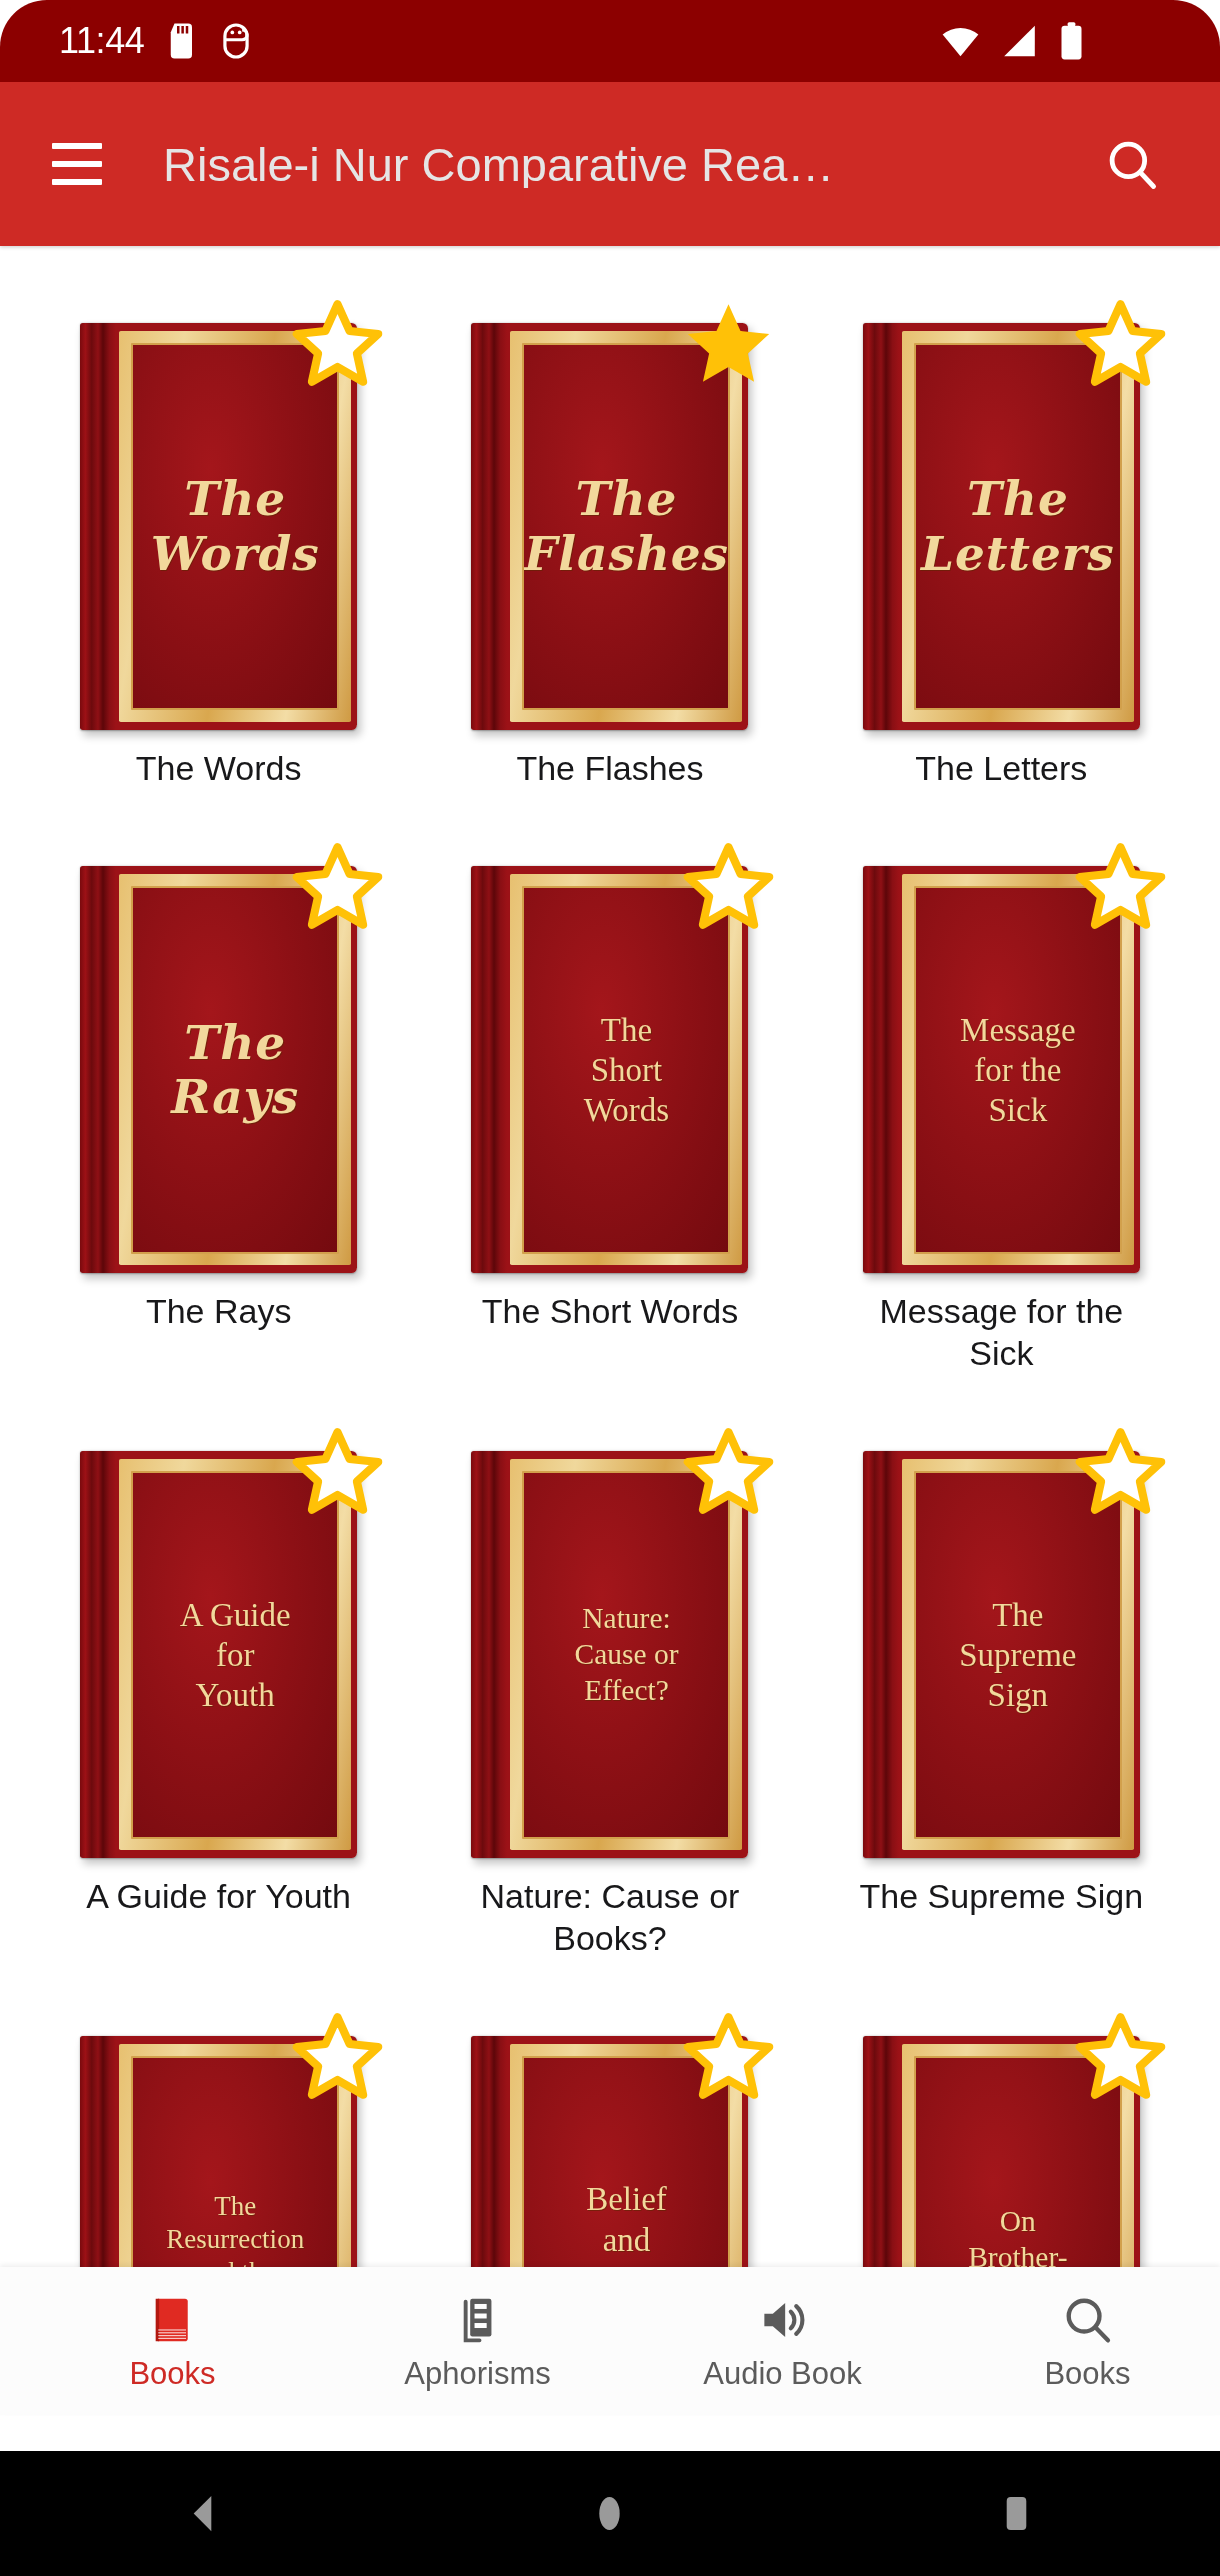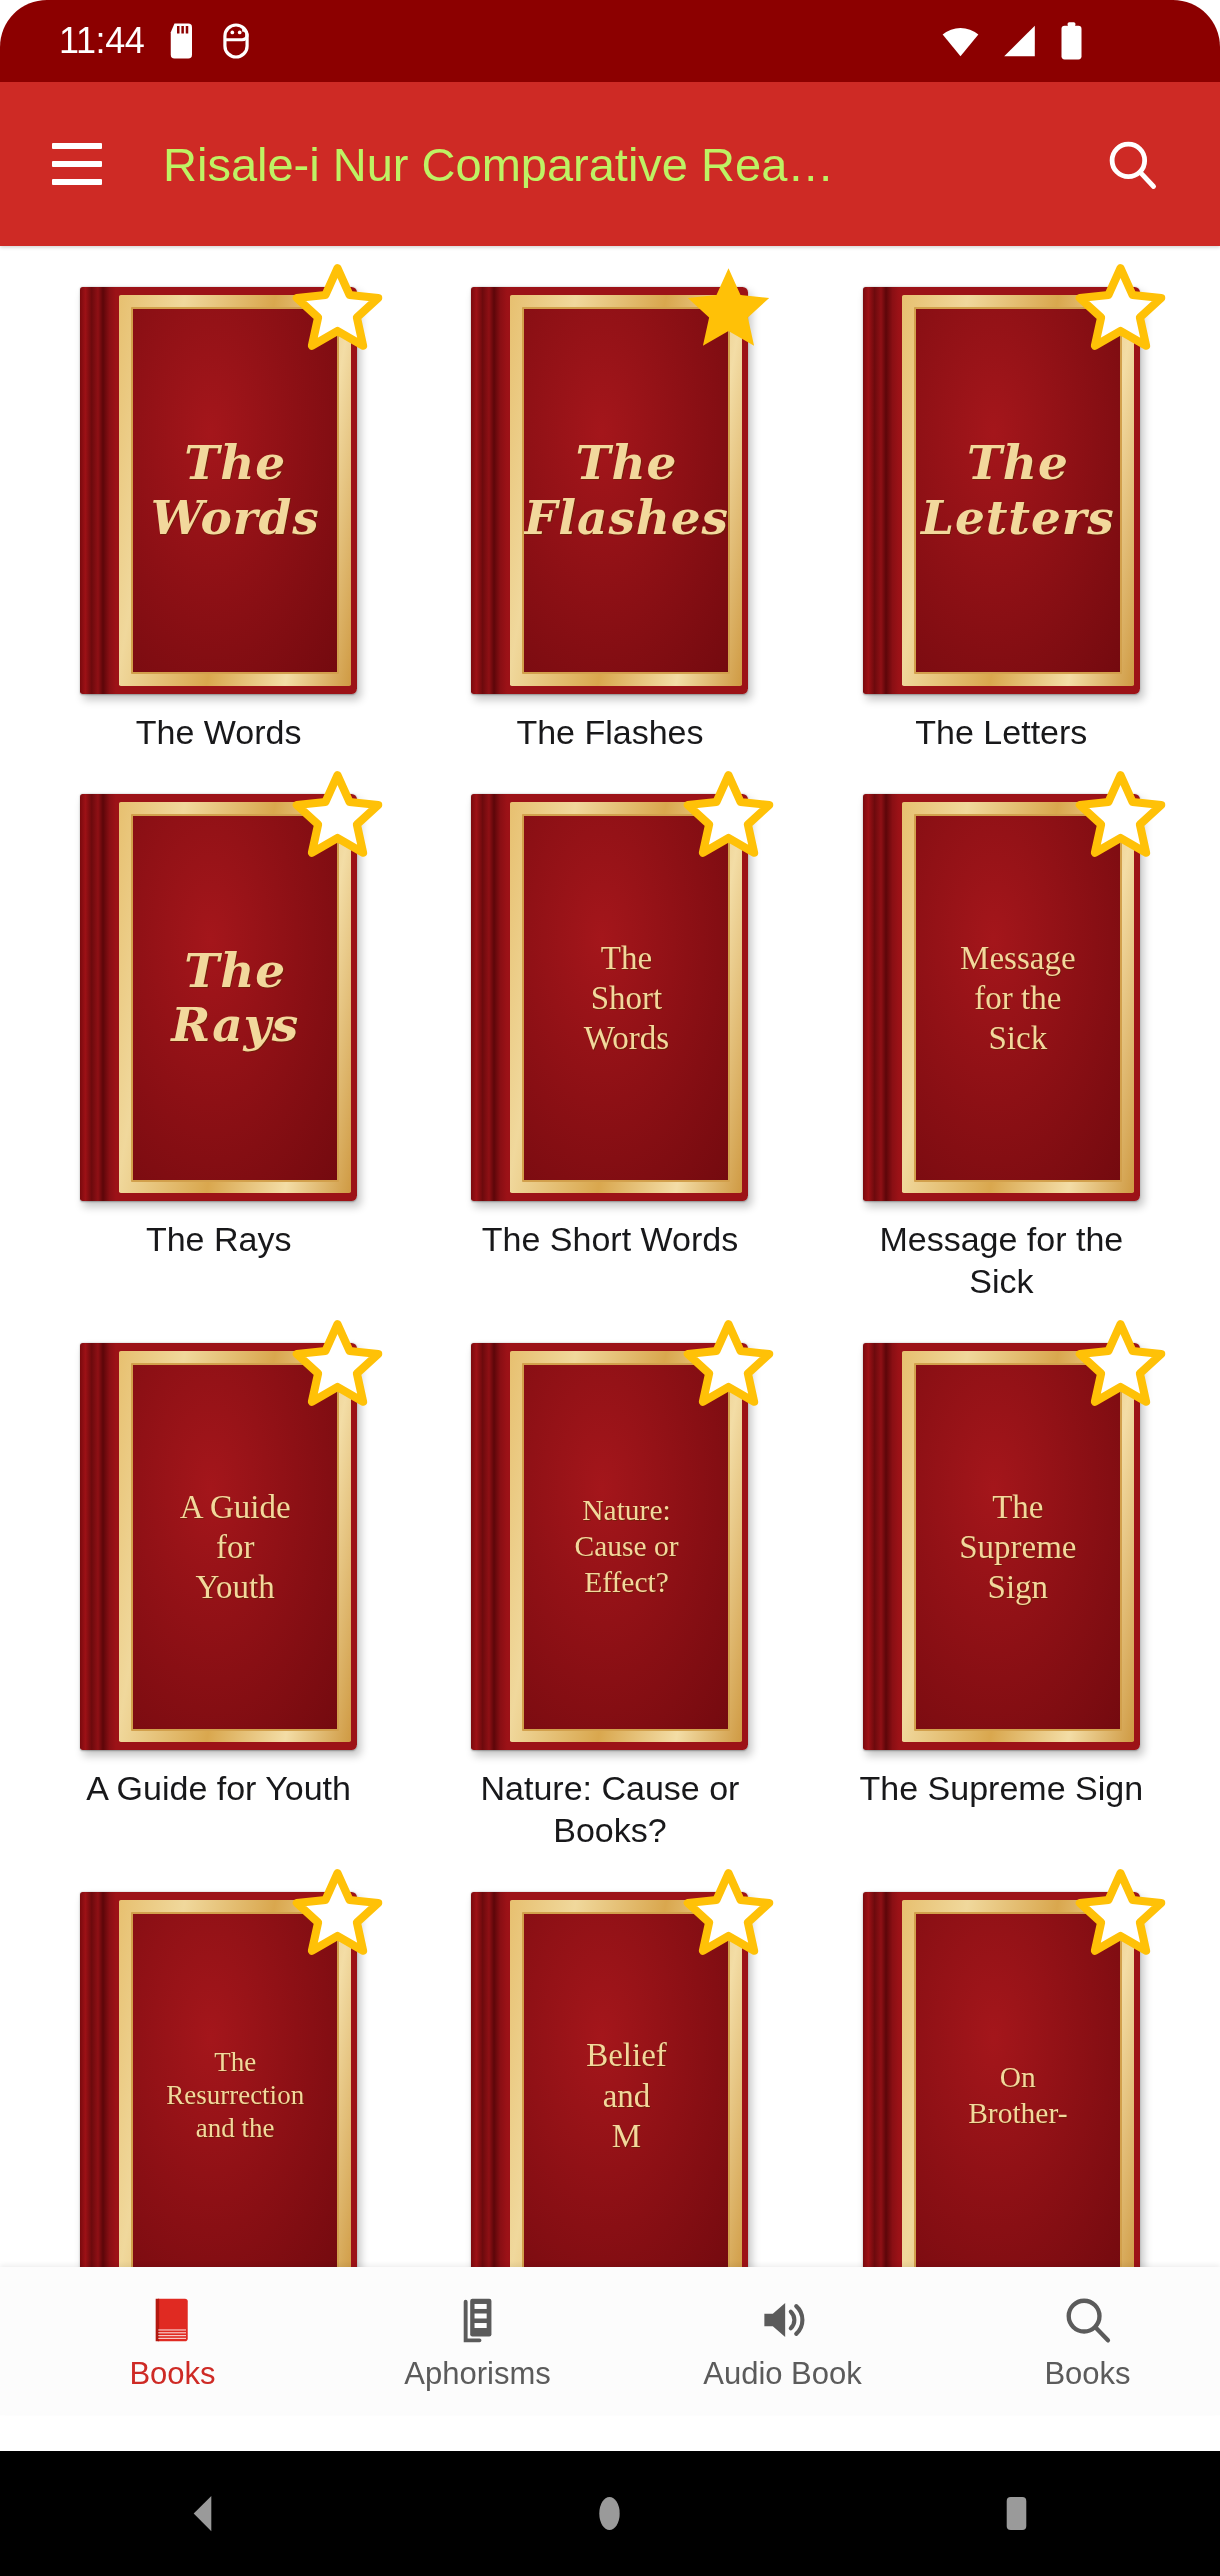--- a/index.html
+++ b/index.html
@@ -53,21 +53,21 @@
     margin-left: 34px;
     display: flex; flex-direction: column;
     justify-content: center; align-items: center; gap: 11.6px;
     cursor: pointer;
   }
   .hamburger span {
     display: block; width: 50px; height: 6.3px;
     background: #fff; border-radius: 0.9px;
   }
   .app-title {
-    color: #bef264;
+    color: #e5e5e5;
     font-size: 47px;
     font-weight: 400;
     margin-left: 43px;
     white-space: nowrap;
     overflow: hidden;
     max-width: 787px;
     line-height: 1;
   }
   .search-btn {
     margin-left: auto; margin-right: 47px;
@@ -85,20 +85,21 @@
   }
   .grid {
     display: grid;
     grid-template-columns: repeat(3, 1fr);
     padding: 0 23px;
   }
   .book-cell {
     display: flex; flex-direction: column; align-items: center;
     padding-top: 41px;
     cursor: pointer;
+    margin-top: 36px;
   }
   .cover-wrap {
     position: relative;
     width: 277px; height: 407px;
   }
   
   .cover {
     position: absolute; left: 0; top: 0;
     width: 277px; height: 407px;
     border-radius: 2.7px 5.4px 5.4px 2.7px;

